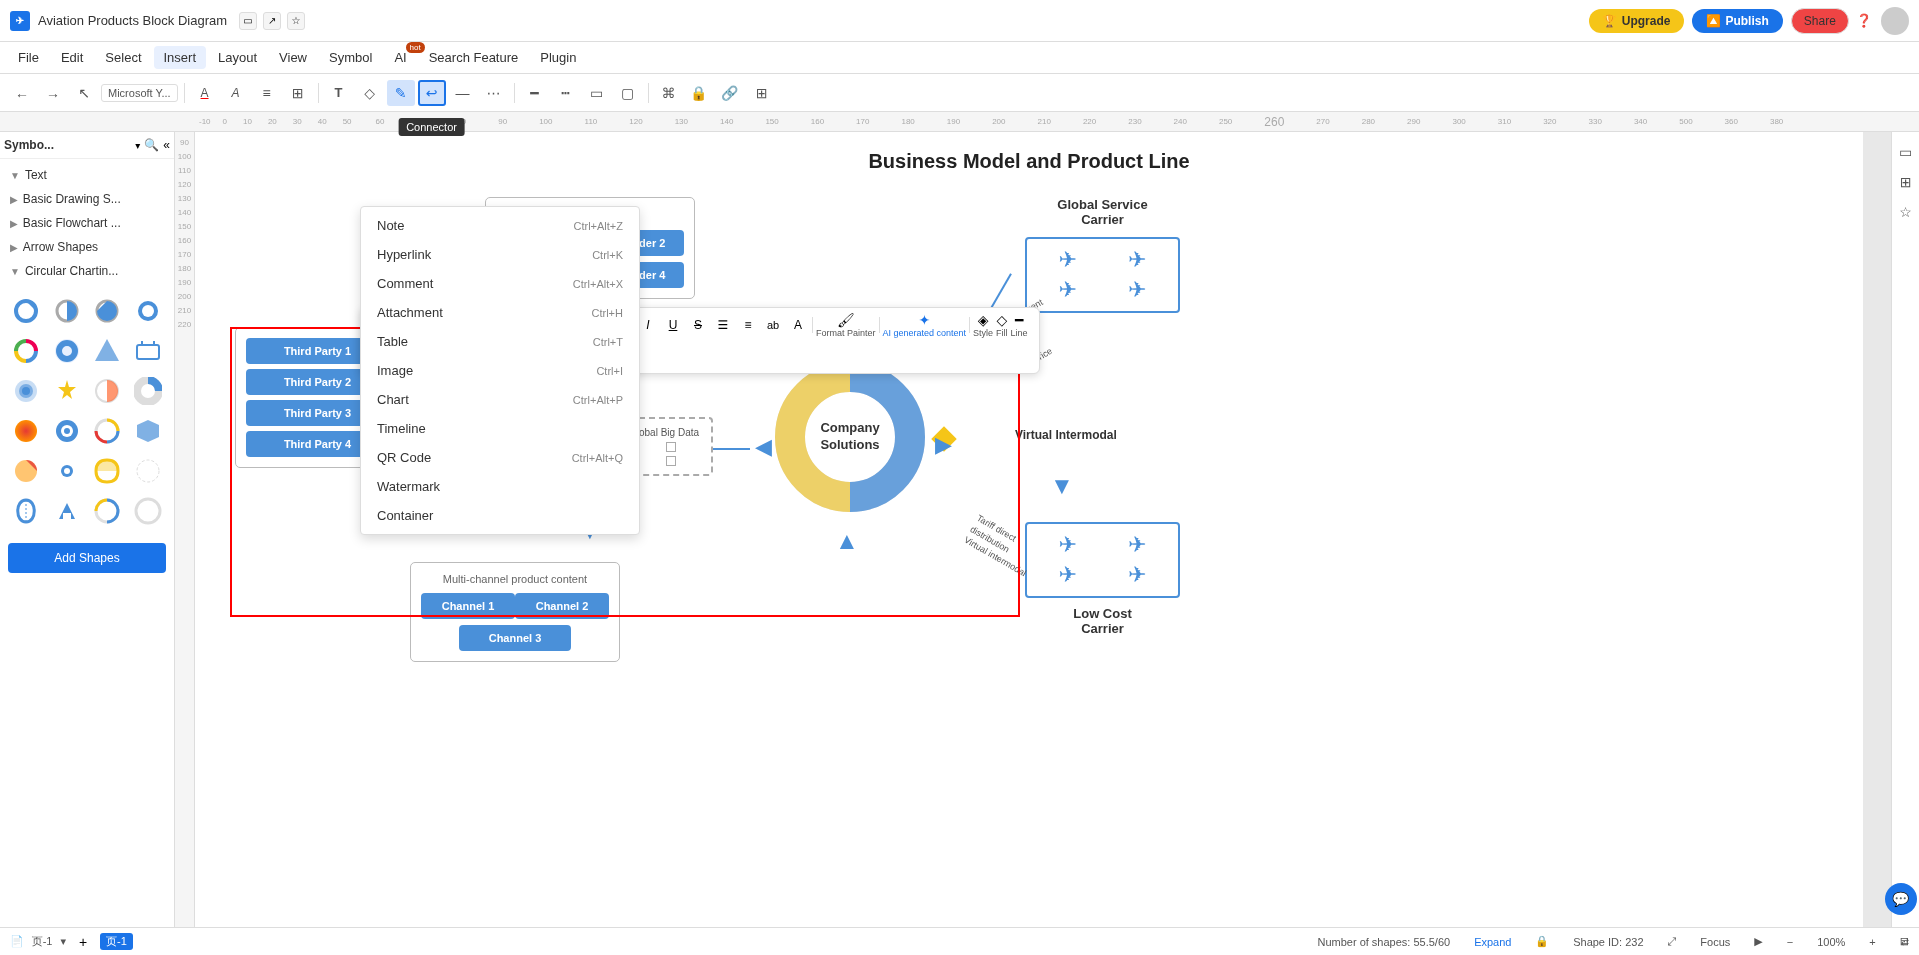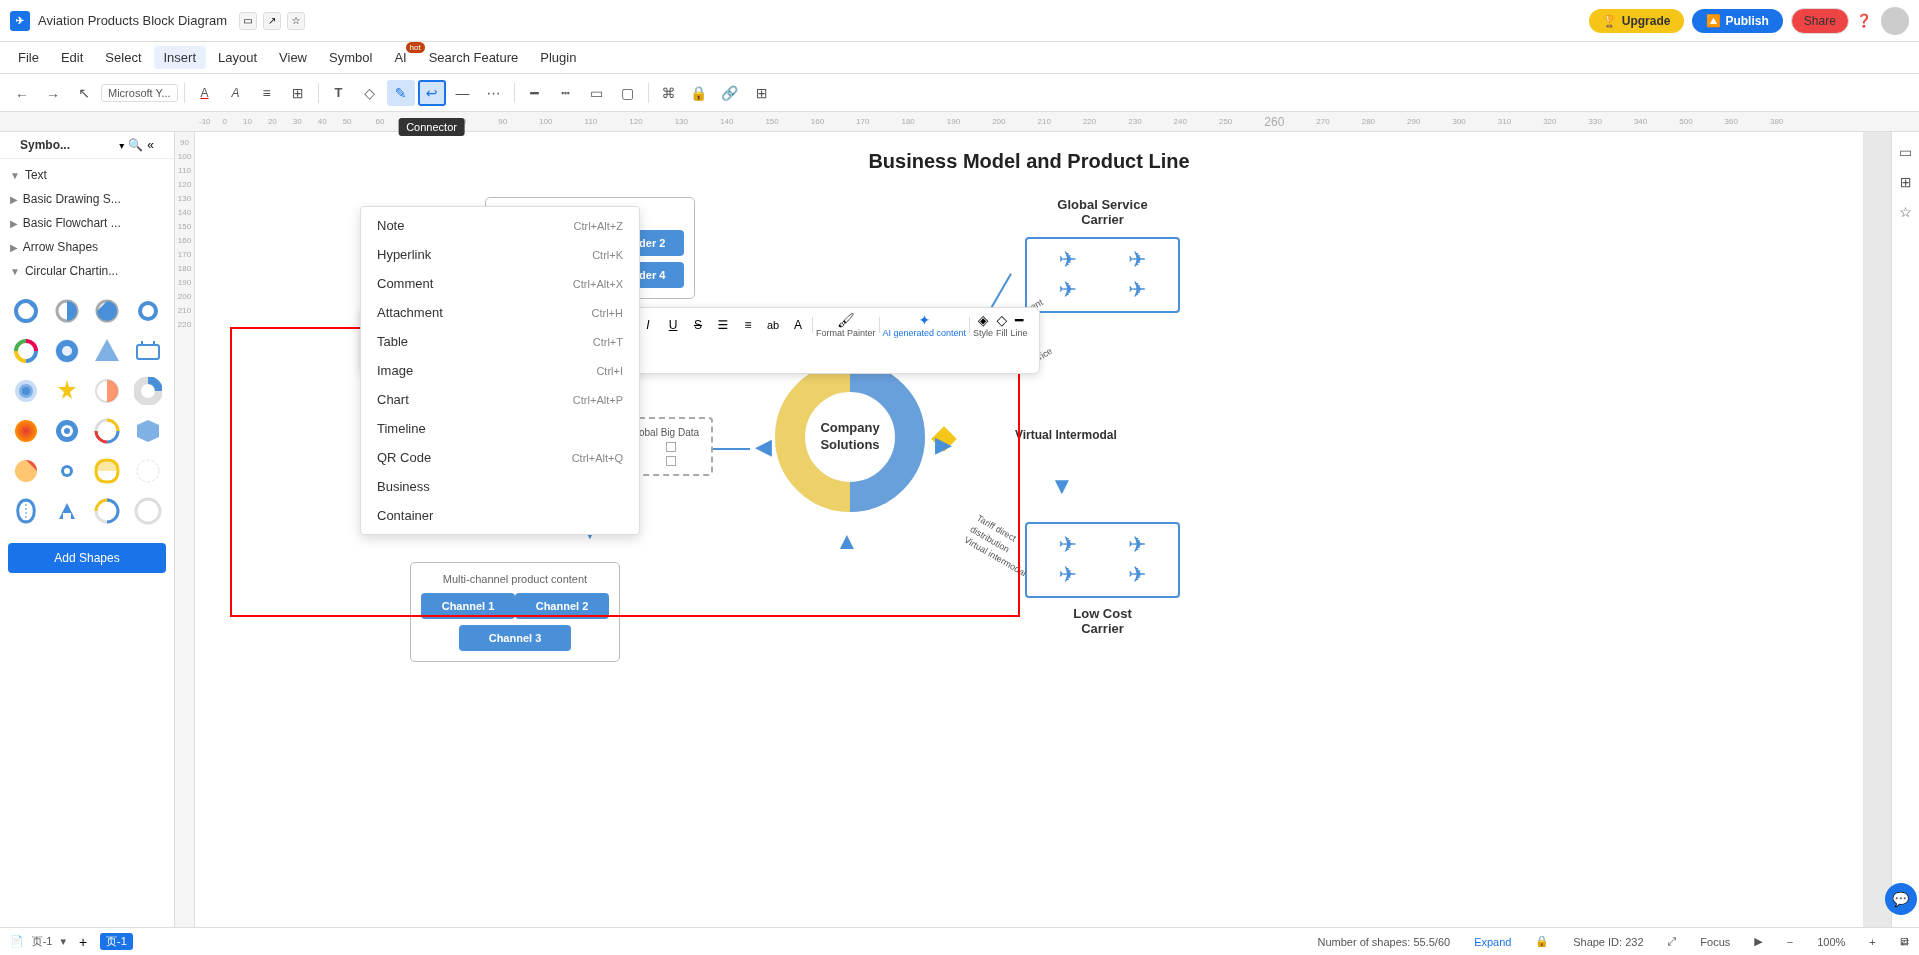--- a/index.html
+++ b/index.html
@@ -30,21 +30,21 @@
     .connector-tooltip { position: absolute; top: 36px; left: 50%; transform: translateX(-50%); background: #333; color: white; font-size: 11px; padding: 3px 8px; border-radius: 3px; white-space: nowrap; z-index: 100; }
 
     
     .ruler-h { height: 20px; background: #f5f5f5; border-bottom: 1px solid #ddd; display: flex; align-items: center; font-size: 9px; color: #999; overflow: hidden; }
 
     
     .main { display: flex; height: calc(955px - 42px - 32px - 38px - 20px - 28px); }
 
     
     .left-panel { width: 175px; background: #fff; border-right: 1px solid #ddd; display: flex; flex-direction: column; overflow: hidden; }
-    .left-panel-header { display: flex; align-items: center; padding: 6px 20px; border-bottom: 1px solid #eee; gap: 4px; }
+    .left-panel-header { display: flex; align-items: center; padding: 6px 4px; border-bottom: 1px solid #eee; gap: 4px; }
     .left-panel-title { font-size: 12px; font-weight: 600; color: #333; flex: 1; }
     .left-panel-categories { padding: 4px 0; }
     .category-item { display: flex; align-items: center; padding: 5px 10px; font-size: 12px; color: #333; cursor: pointer; }
     .category-item .arrow { margin-right: 5px; font-size: 10px; color: #888; }
     .shapes-grid { display: grid; grid-template-columns: repeat(4, 1fr); gap: 4px; padding: 6px 8px; }
     .shape-item { width: 36px; height: 36px; border-radius: 4px; cursor: pointer; display: flex; align-items: center; justify-content: center; }
     .add-shapes-btn { margin: 8px; background: #1a73e8; color: white; border: none; border-radius: 4px; padding: 8px; font-size: 12px; cursor: pointer; width: calc(100% - 16px); }
 
     
     .canvas-area { flex: 1; background: #e8e8e8; position: relative; overflow: hidden; }
@@ -403,20 +403,26 @@
         <div style="display:grid;grid-template-columns:1fr 1fr;gap:6px;">
           <button style="background:#4a90d9;color:white;border:none;border-radius:4px;padding:7px 4px;font-size:11px;font-weight:600;cursor:pointer;">Provider 1</button>
           <button style="background:#4a90d9;color:white;border:none;border-radius:4px;padding:7px 4px;font-size:11px;font-weight:600;cursor:pointer;">Provider 2</button>
           <button style="background:#4a90d9;color:white;border:none;border-radius:4px;padding:7px 4px;font-size:11px;font-weight:600;cursor:pointer;">Provider 3</button>
           <button style="background:#4a90d9;color:white;border:none;border-radius:4px;padding:7px 4px;font-size:11px;font-weight:600;cursor:pointer;">Provider 4</button>
         </div>
       </div>
 
       <div style="position:absolute;top:195px;left:383px;font-size:24px;color:#4a90d9;">▼</div>
 
+      <div style="position:absolute;top:195px;left:40px;width:165px;border:1px solid #bbb;border-radius:5px;background:white;padding:10px;">
+        <button style="background:#4a90d9;color:white;border:none;border-radius:4px;padding:7px 8px;font-size:11px;font-weight:600;cursor:pointer;width:100%;margin-bottom:5px;text-align:center;">Third Party 1</button>
+        <button style="background:#4a90d9;color:white;border:none;border-radius:4px;padding:7px 8px;font-size:11px;font-weight:600;cursor:pointer;width:100%;margin-bottom:5px;text-align:center;">Third Party 2</button>
+        <button style="background:#4a90d9;color:white;border:none;border-radius:4px;padding:7px 8px;font-size:11px;font-weight:600;cursor:pointer;width:100%;margin-bottom:5px;text-align:center;">Third Party 3</button>
+        <button style="background:#4a90d9;color:white;border:none;border-radius:4px;padding:7px 8px;font-size:11px;font-weight:600;cursor:pointer;width:100%;text-align:center;">Third Party 4</button>
+      </div>
 
       <div style="position:absolute;top:295px;left:215px;font-size:22px;color:#4a90d9;">◀</div>
 
       <div style="position:absolute;top:230px;left:235px;width:150px;height:150px;">
         <svg width="150" height="150" viewBox="0 0 150 150">
           <circle cx="75" cy="75" r="60" fill="none" stroke="#e0e0e0" stroke-width="30"></circle>
           <path d="M75 15 A60 60 0 0 1 135 75 A60 60 0 0 1 75 135" fill="none" stroke="#e53935" stroke-width="30" opacity="0.8"></path>
           <path d="M75 135 A60 60 0 0 1 15 75 A60 60 0 0 1 75 15" fill="none" stroke="#4a90d9" stroke-width="30" opacity="0.6"></path>
         </svg>
         <div style="position:absolute;top:50%;left:50%;transform:translate(-50%,-50%);text-align:center;font-size:13px;font-weight:bold;color:#333;line-height:1.3;">B2B<br>Trading</div>
@@ -607,21 +613,21 @@
       </div>
       <div class="dropdown-item">
         <span>Timeline</span>
         <span class="dropdown-shortcut"></span>
       </div>
       <div class="dropdown-item">
         <span>QR Code</span>
         <span class="dropdown-shortcut">Ctrl+Alt+Q</span>
       </div>
       <div class="dropdown-item">
-        <span>Business</span>
+        <span>Watermark</span>
         <span class="dropdown-shortcut"></span>
       </div>
       <div class="dropdown-item">
         <span>Container</span>
         <span class="dropdown-shortcut"></span>
       </div>
     </div>
   </div>
 
   <div class="right-panel">

